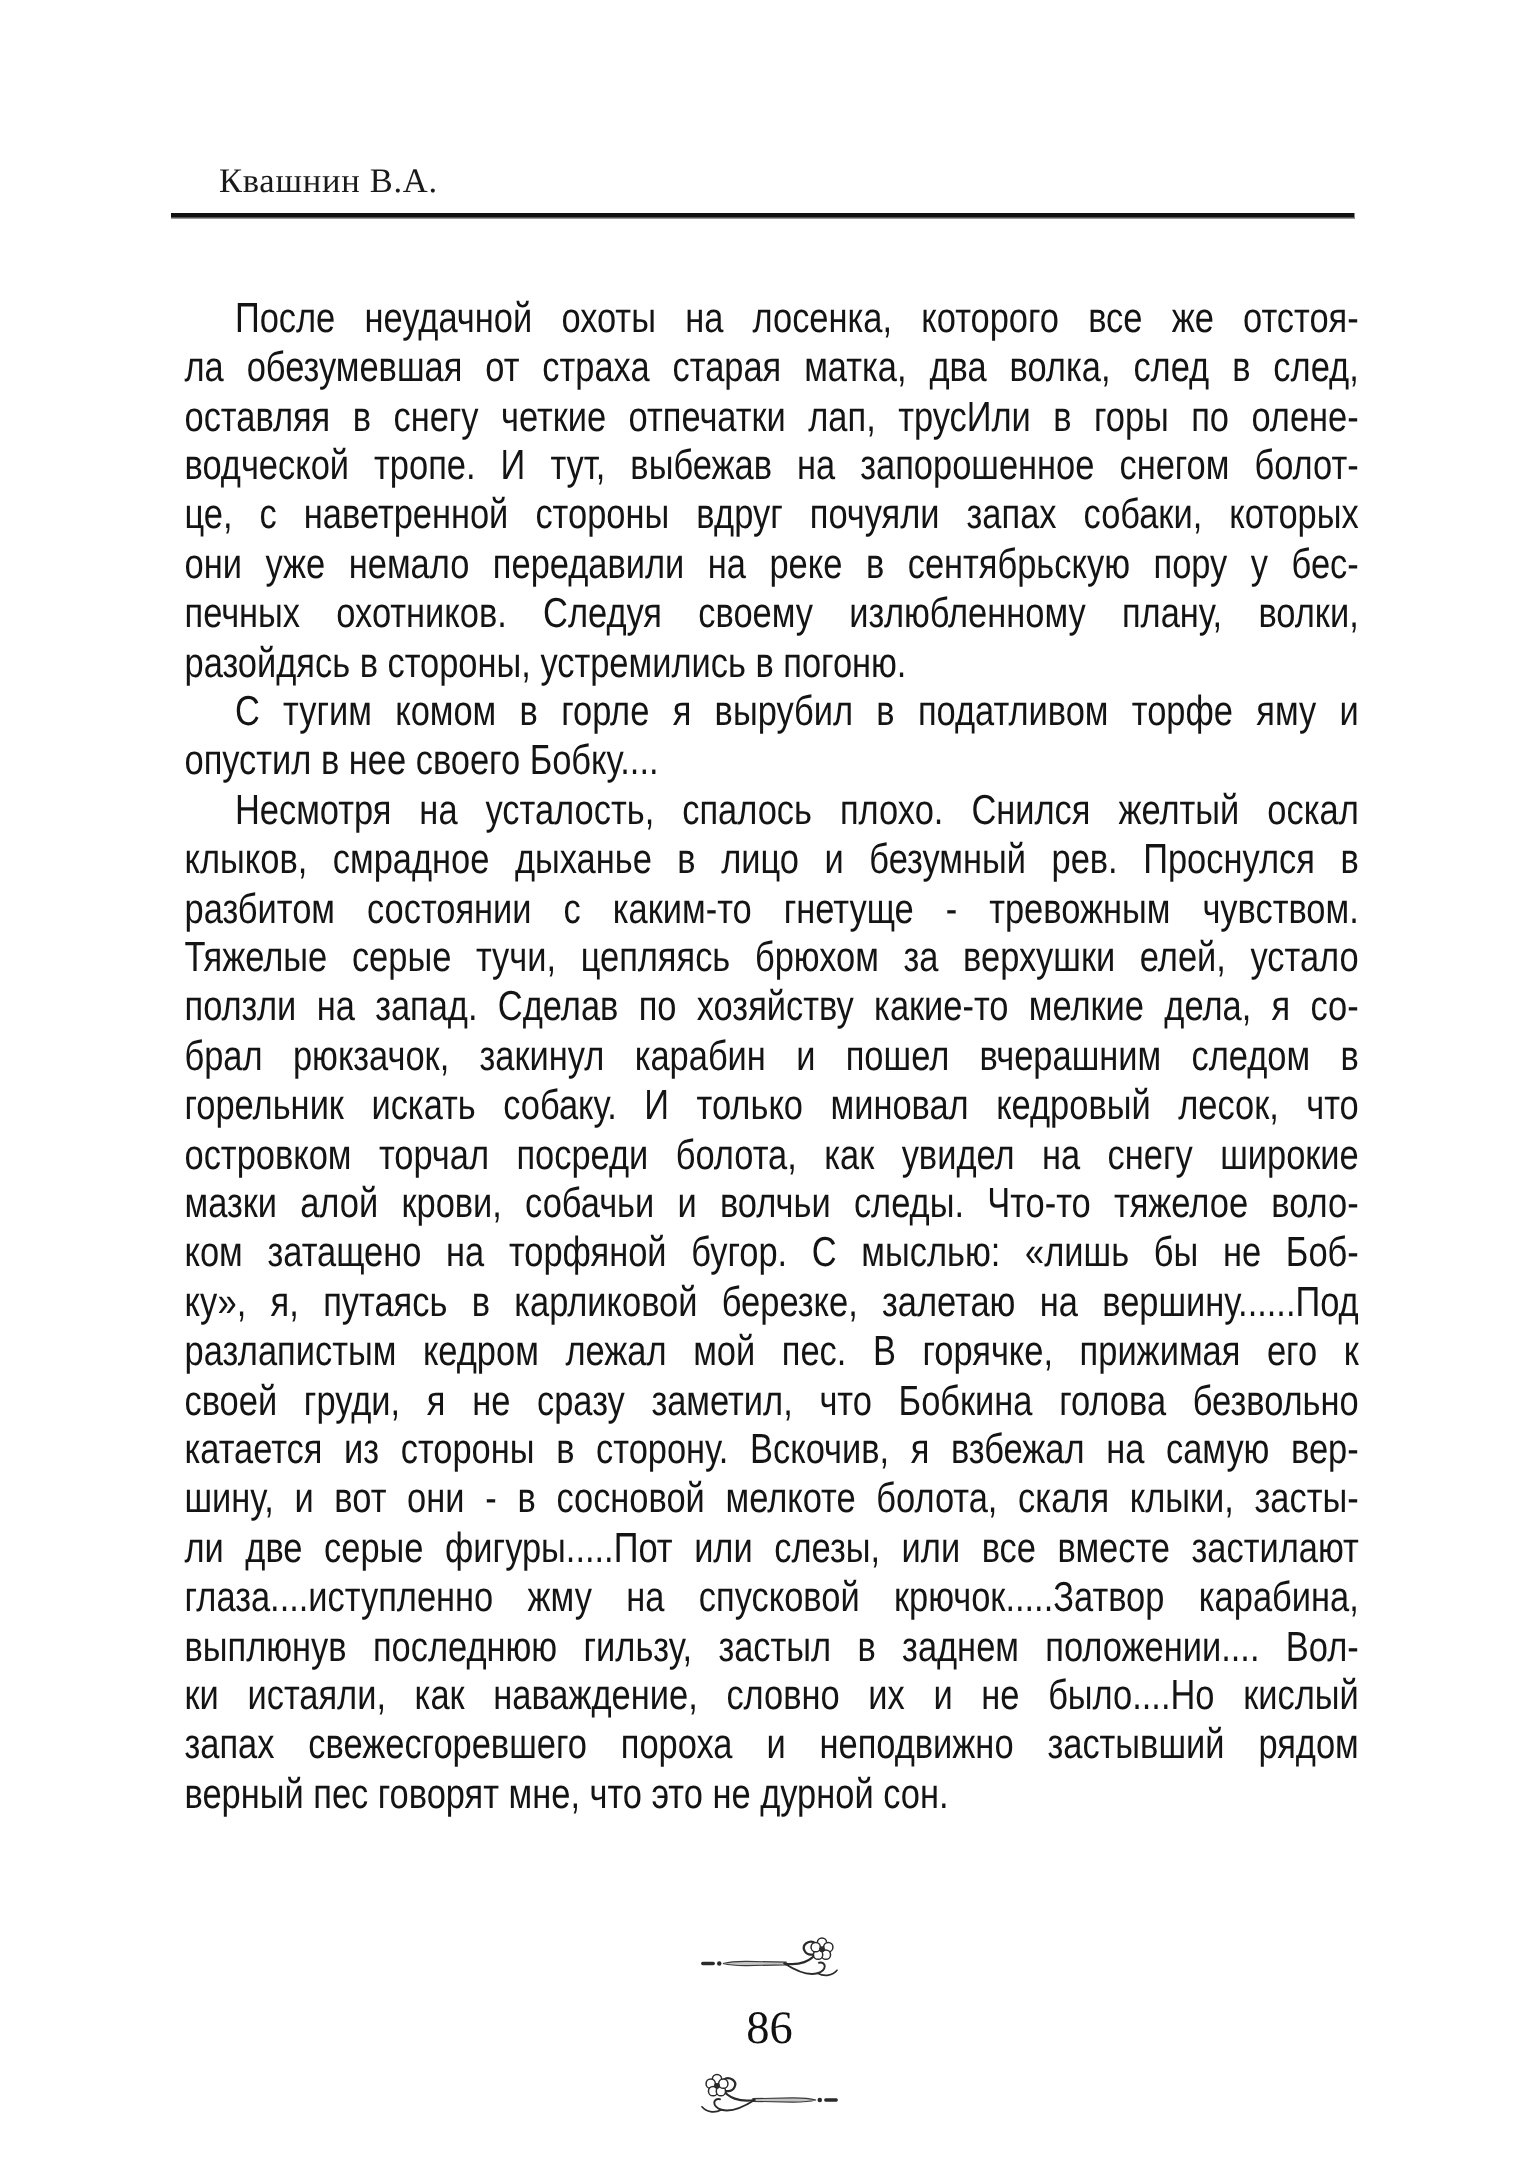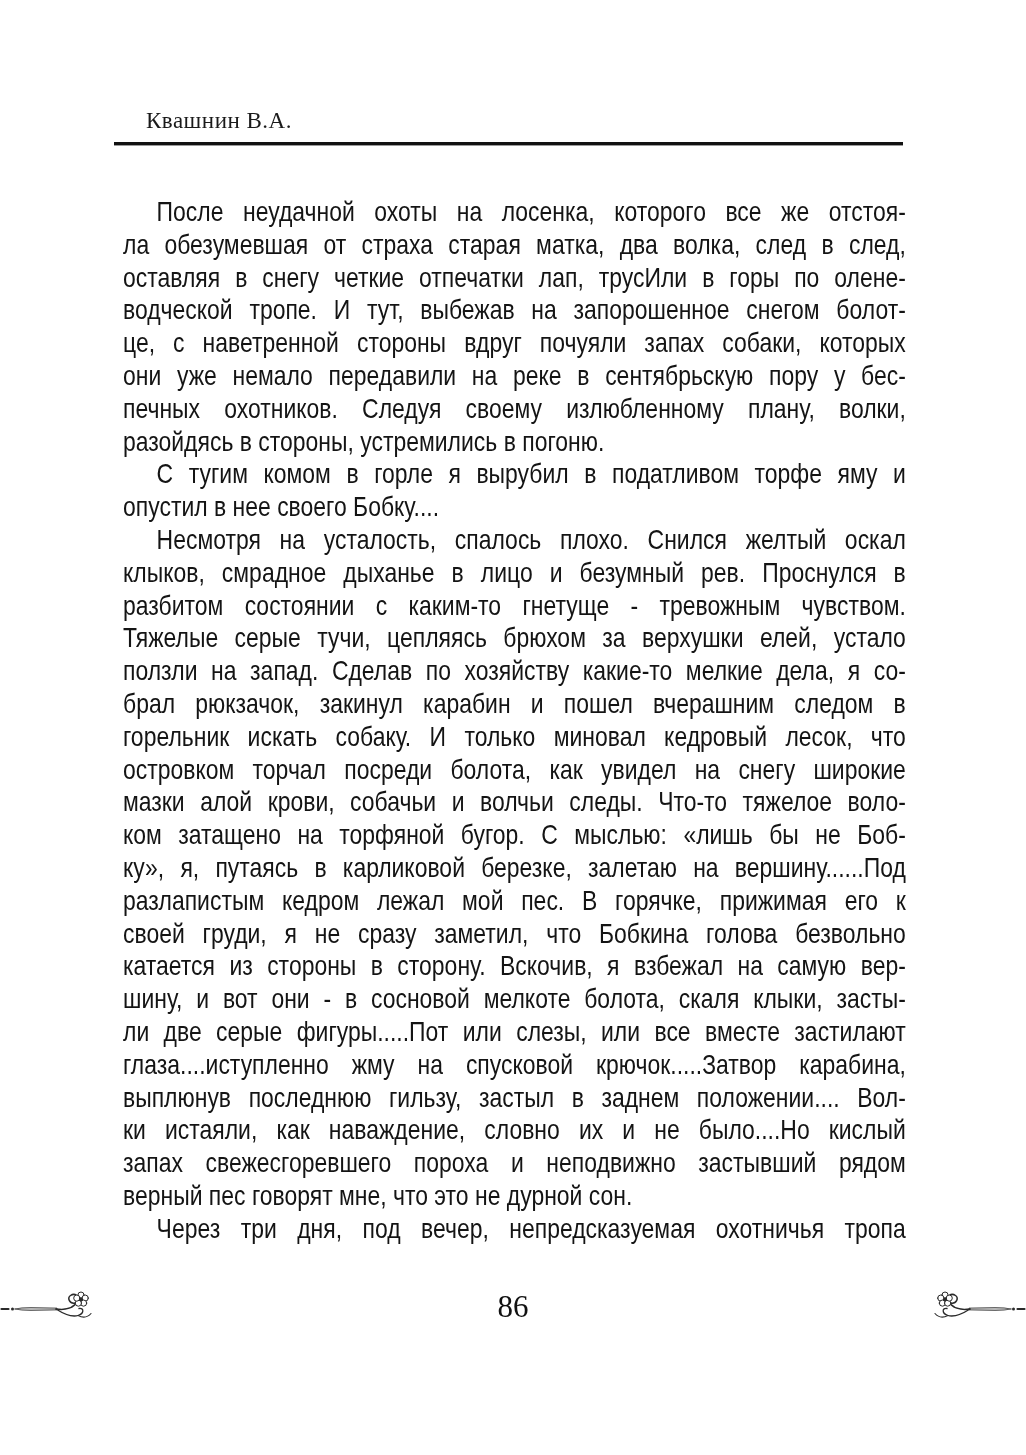--- a/index.html
+++ b/index.html
@@ -51,22 +51,23 @@
     text-align-last: justify;
   }
   .line.ind { padding-left: 41px; }
   .footer {
     position: absolute;
     left: 0;
     top: 1287px;
     width: 1026px;
     display: flex;
     align-items: center;
-    justify-content: space-between;
-    gap: 22px;
+    justify-content: center;
+    gap: 9px;
+    flex-direction: column;
   }
   .page-number {
     font-family: "Liberation Serif", serif;
     font-size: 31px;
     color: #111111;
     line-height: 1;
     padding-bottom: 2px;
   }
   .flourish { display: block; }
 </style>
@@ -108,23 +109,20 @@
       <div class="line j">своей груди, я не сразу заметил, что Бобкина голова безвольно</div>
       <div class="line j">катается из стороны в сторону. Вскочив, я взбежал на самую вер-</div>
       <div class="line j">шину, и вот они - в сосновой мелкоте болота, скаля клыки, засты-</div>
       <div class="line j">ли две серые фигуры.....Пот или слезы, или все вместе застилают</div>
       <div class="line j">глаза....иступленно жму на спусковой крючок.....Затвор карабина,</div>
       <div class="line j">выплюнув последнюю гильзу, застыл в заднем положении.... Вол-</div>
       <div class="line j">ки истаяли, как наваждение, словно их и не было....Но кислый</div>
       <div class="line j">запах свежесгоревшего пороха и неподвижно застывший рядом</div>
       <div class="line">верный пес говорят мне, что это не дурной сон.</div>
     </div>
-    <div>
-      <div class="line j ind">Через три дня, под вечер, непредсказуемая охотничья тропа</div>
-    </div>
   </div>
 
 <div class="footer">
   <svg class="flourish" width="92" height="40" viewBox="0 0 92 40">
     <g stroke="#2a2a2a" fill="none" stroke-linecap="round">
       <line x1="1.5" y1="22" x2="8.5" y2="22" stroke-width="2.2"></line>
       <circle cx="12.5" cy="22" r="1.5" fill="#2a2a2a" stroke="none"></circle>
       <path d="M15,22 Q21,20.5 31,20.6 L57,21.1 L57,22.9 L31,23.4 Q21,23.5 15,22 Z" fill="#c4c4c4" stroke="#3a3a3a" stroke-width="0.8"></path>
       <path d="M56,22 C66,23.5 74,20.5 77.5,14.5 C80,9.5 75,5.5 70.5,8.5 C67,11 69.5,17 75,16" stroke-width="1.5"></path>
       <path d="M56,22 C63,26.5 71,30.5 78,28.5 C84.5,26.5 84,20.5 79,21.5" stroke-width="1.3"></path>

